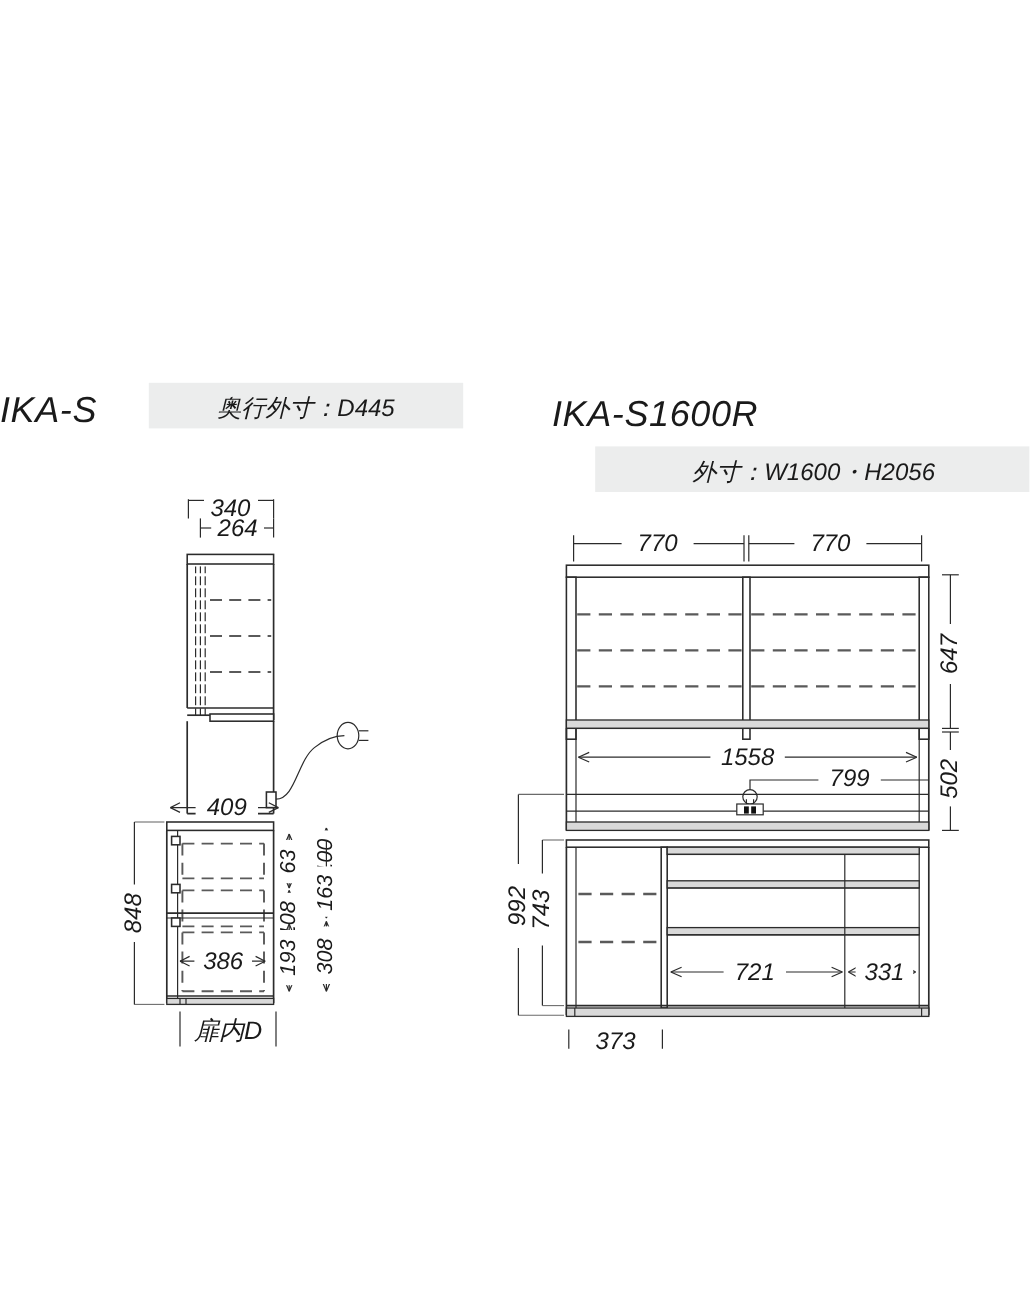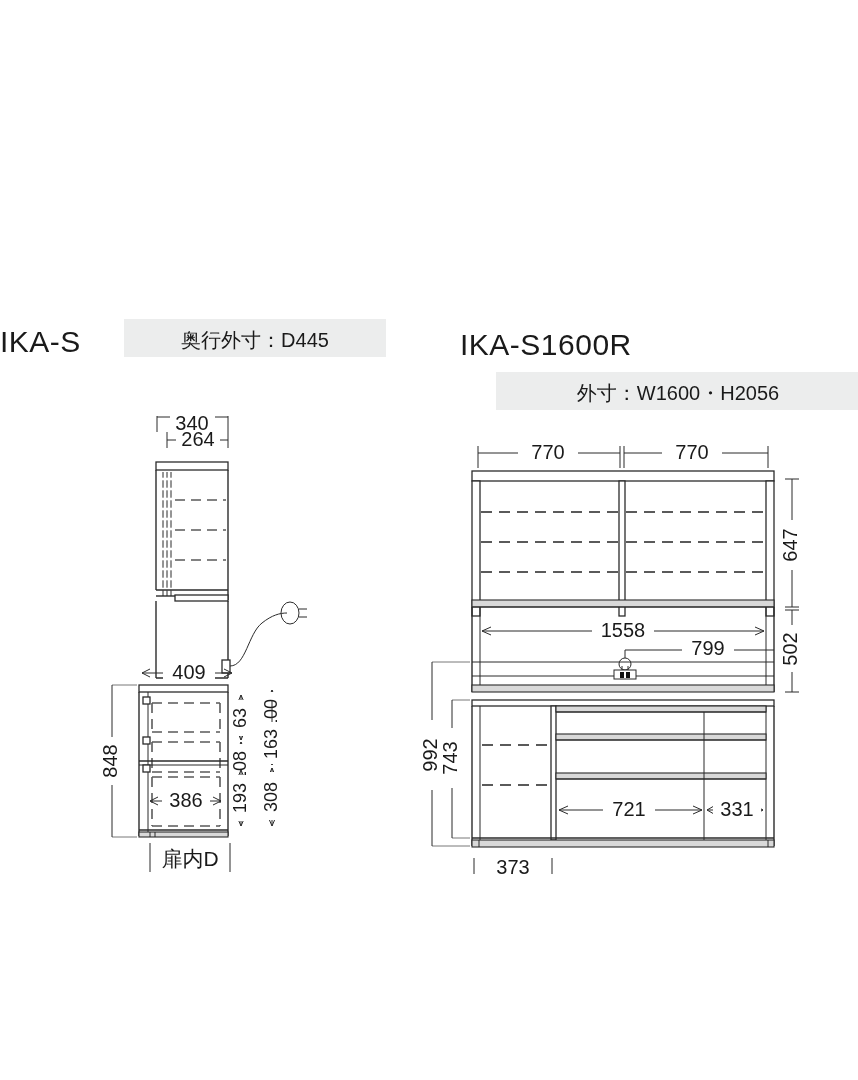--- a/index.html
+++ b/index.html
@@ -1,19 +1,19 @@
 <!DOCTYPE html>
 <html><head>
 <meta charset="utf-8">
 <style>
   html,body{margin:0;padding:0;background:#ffffff;}
   body{width:858px;height:1080px;position:relative;
        font-family:"Liberation Sans","DejaVu Sans",sans-serif;color:#1a1a1a;
        overflow:hidden;}
-  #root{position:absolute;inset:0;}
+  #root{position:absolute;inset:0;font-style:italic;}
   svg{display:block;}
   .ttl{font-size:30px;letter-spacing:.5px;}
   .badge-txt{font-size:20px;}
   .dim{font-size:20px;font-family:"Liberation Sans","DejaVu Sans",sans-serif;}
   .dim-sm{font-size:18px;}
   .note{font-size:21px;}
   text{fill:#1a1a1a;}
   .thin{stroke:#2b2b2b;stroke-width:1;fill:none;}
   .med{stroke:#2b2b2b;stroke-width:1.4;fill:none;}
   .panel{fill:#ffffff;stroke:#2b2b2b;stroke-width:1.3;}

